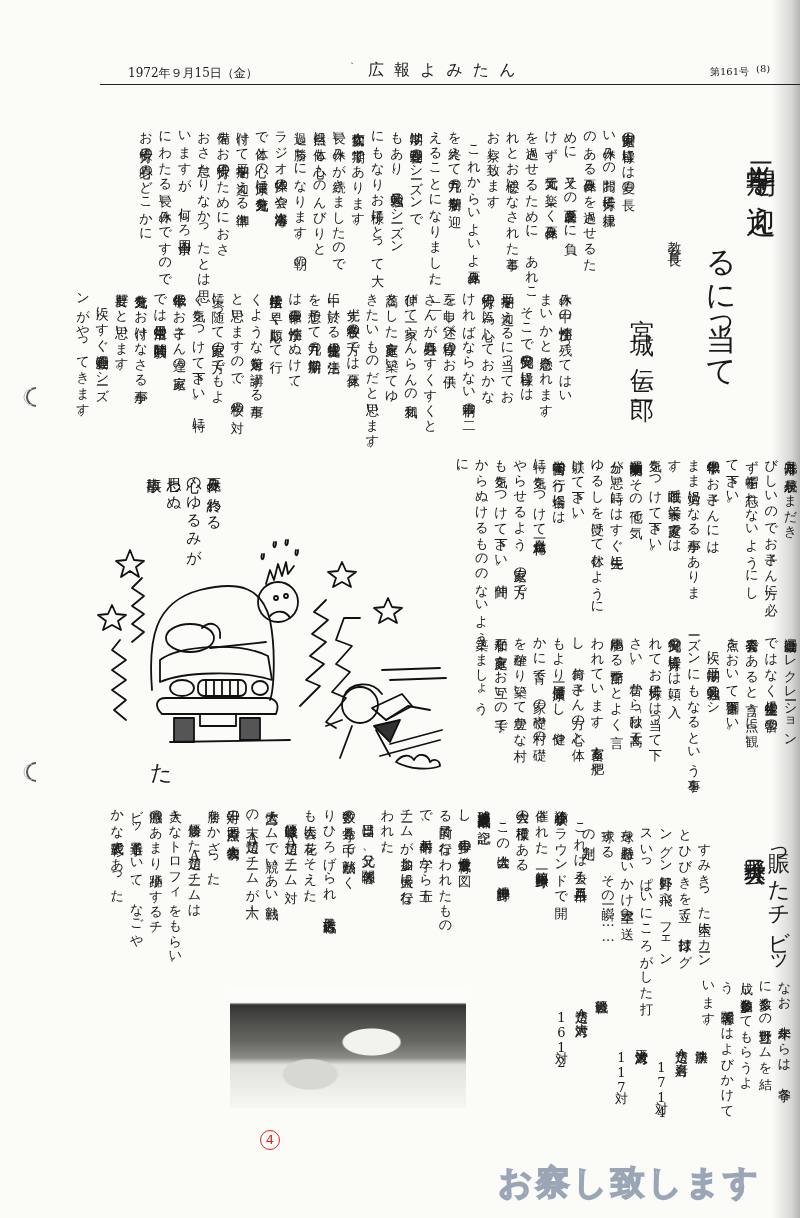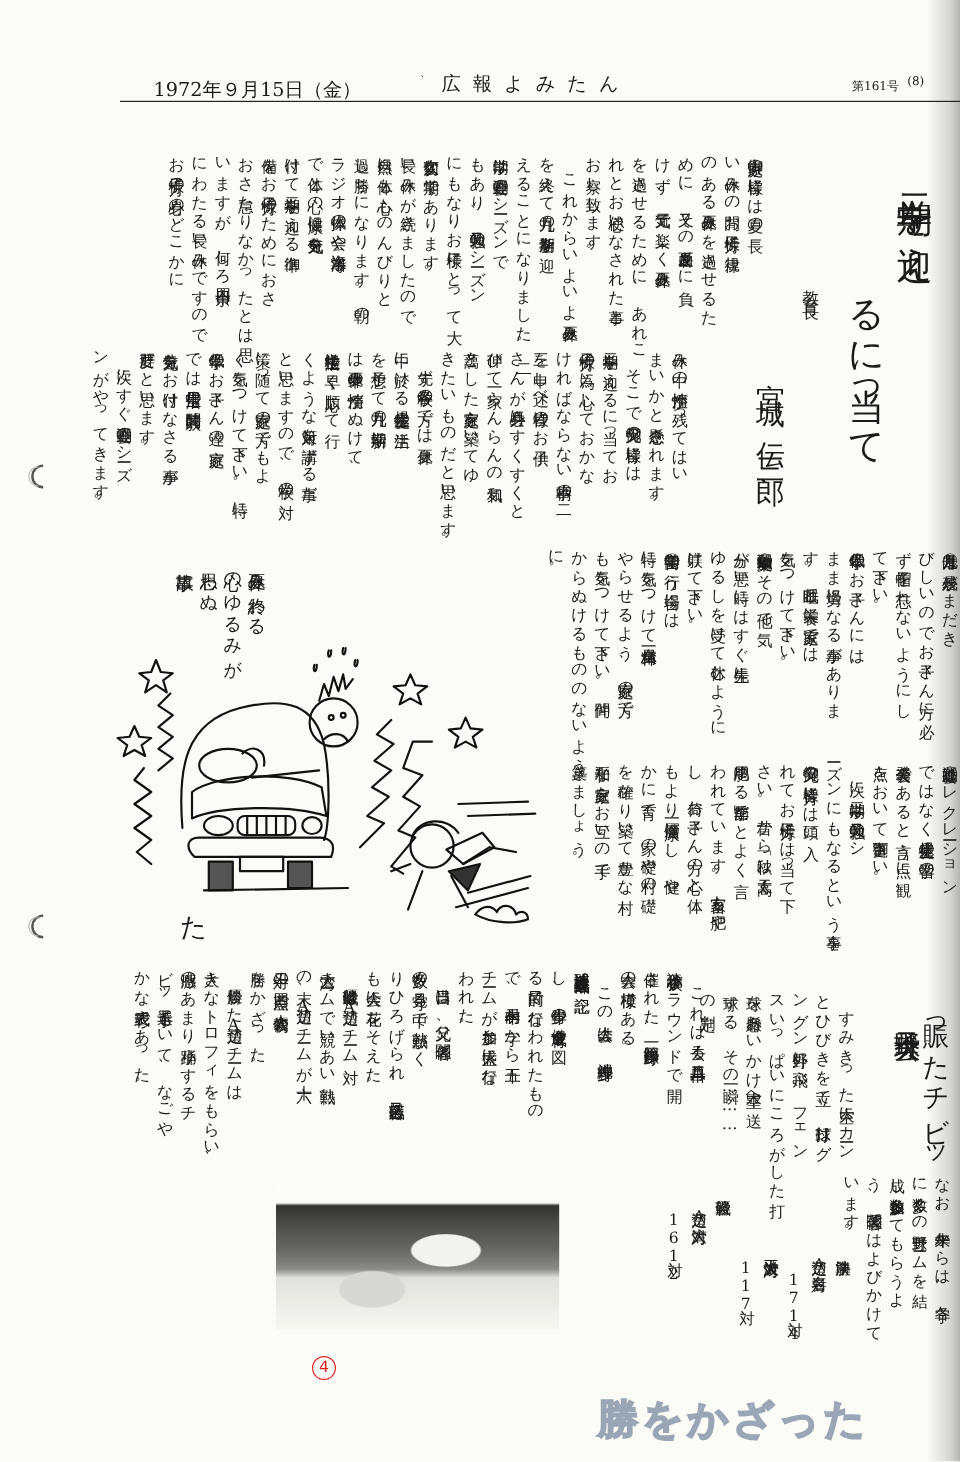--- a/index.html
+++ b/index.html
@@ -10,21 +10,21 @@
     color: #1a1a1a;
   }
   .shade-right {
     position: absolute; right: 0; top: 0; width: 28px; height: 1218px;
     background: linear-gradient(to right, rgba(250,250,248,0), rgba(190,190,188,0.6) 70%, rgba(150,150,148,0.7));
   }
   .header {
     position: absolute; left: 100px; top: 62px; width: 700px; height: 22px;
     border-bottom: 1.5px solid #222;
   }
-  .header .date { position: absolute; left: 28px; top: 3px; font-size: 16px; }
+  .header .date { position: absolute; left: 28px; top: 3px; font-size: 12px; }
   .header .title { position: absolute; left: 268px; top: -2px; font-size: 16px; letter-spacing: 10px; }
   .header .issue { position: absolute; left: 610px; top: 3px; font-size: 10px; }
   .header .page { position: absolute; left: 656px; top: 1px; font-size: 10px; }
   .dot-top { position: absolute; left: 350px; top: 54px; font-size: 9px; }
 
   .v {
     position: absolute;
     writing-mode: vertical-rl;
     text-orientation: upright;
     white-space: pre;
@@ -309,13 +309,13 @@
   <div style="position:absolute; right:60px; top:40px; writing-mode:vertical-rl; text-orientation:upright; font-size:13px;">大湾対波平</div>
   <div style="position:absolute; right:80px; top:50px; writing-mode:vertical-rl; text-orientation:upright; font-size:13px;">11対7</div>
   <div style="position:absolute; right:100px; top:-10px; writing-mode:vertical-rl; font-size:13px;">優勝戦</div>
   <div style="position:absolute; right:120px; top:0px; writing-mode:vertical-rl; text-orientation:upright; font-size:13px;">楚辺Ａ対大湾</div>
   <div style="position:absolute; right:140px; top:10px; writing-mode:vertical-rl; text-orientation:upright; font-size:13px;">16対12</div>
 </div>
 
 <div class="photo"></div>
 <div class="photo-mark">4</div>
 
-<div class="watermark">勝をかざった</div>
+<div class="watermark">お察し致します</div>
 
 </body></html>

